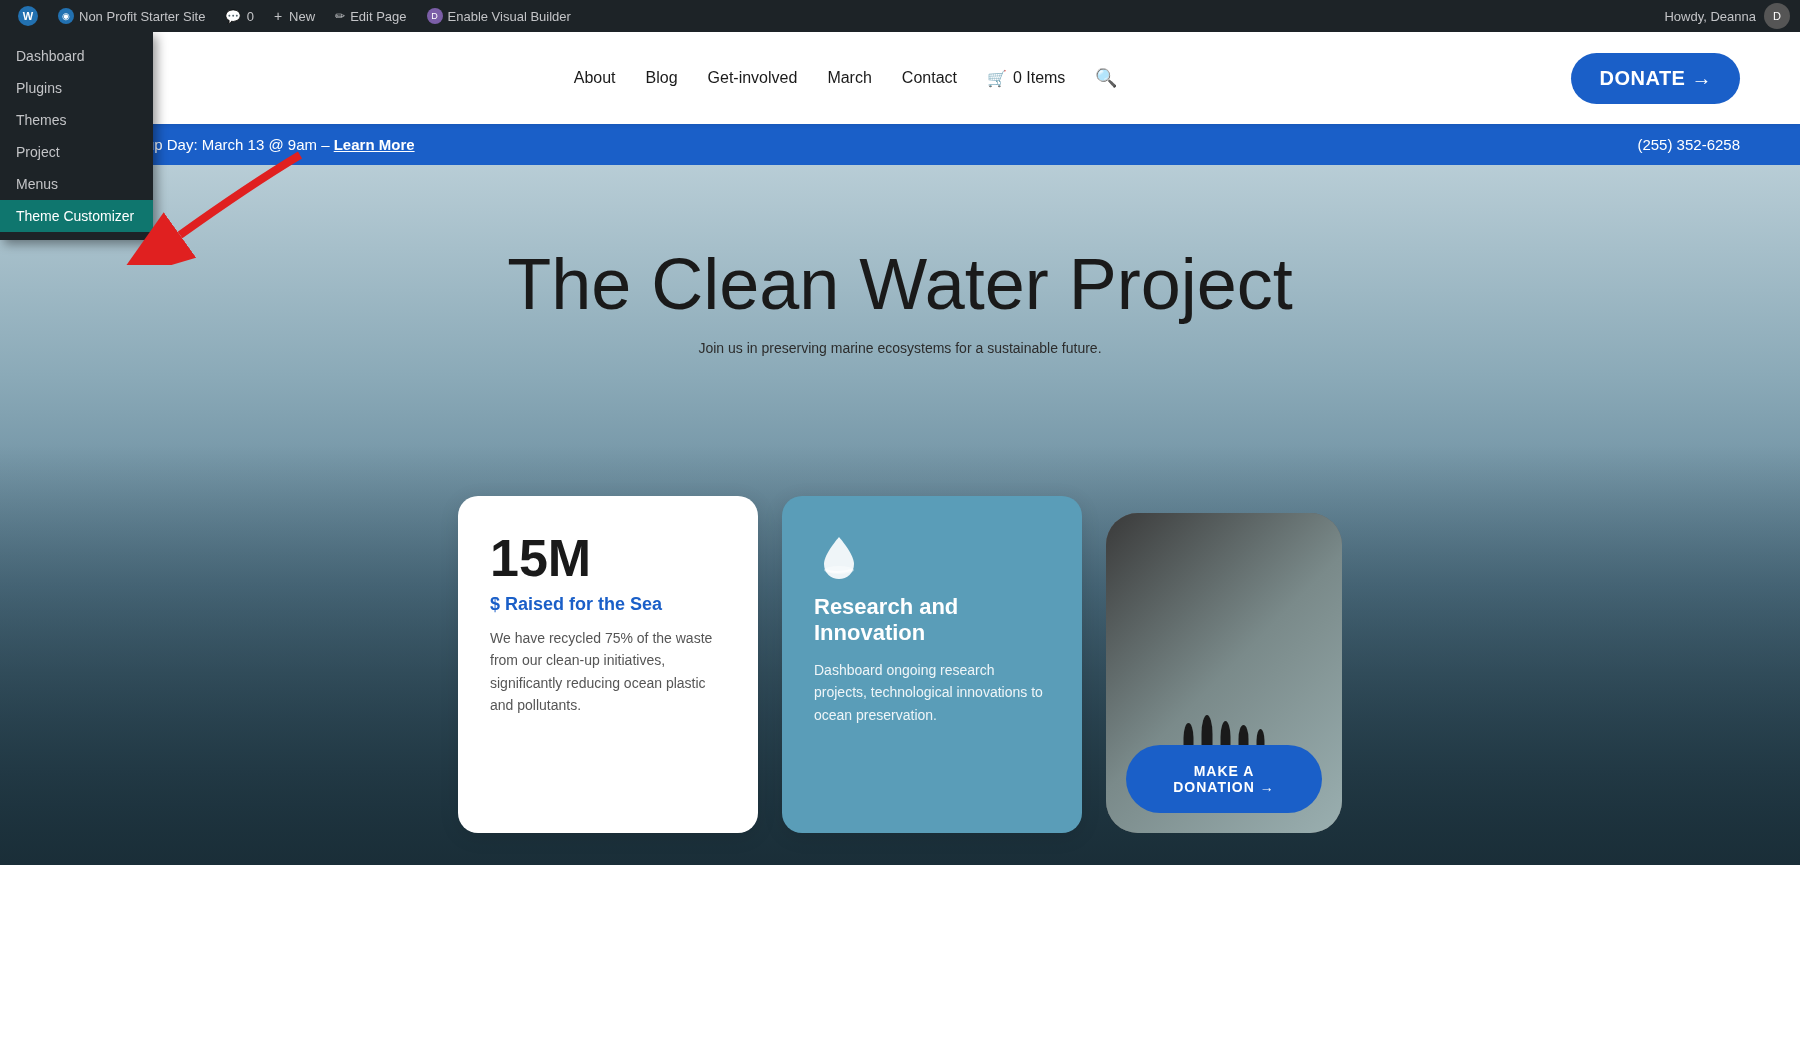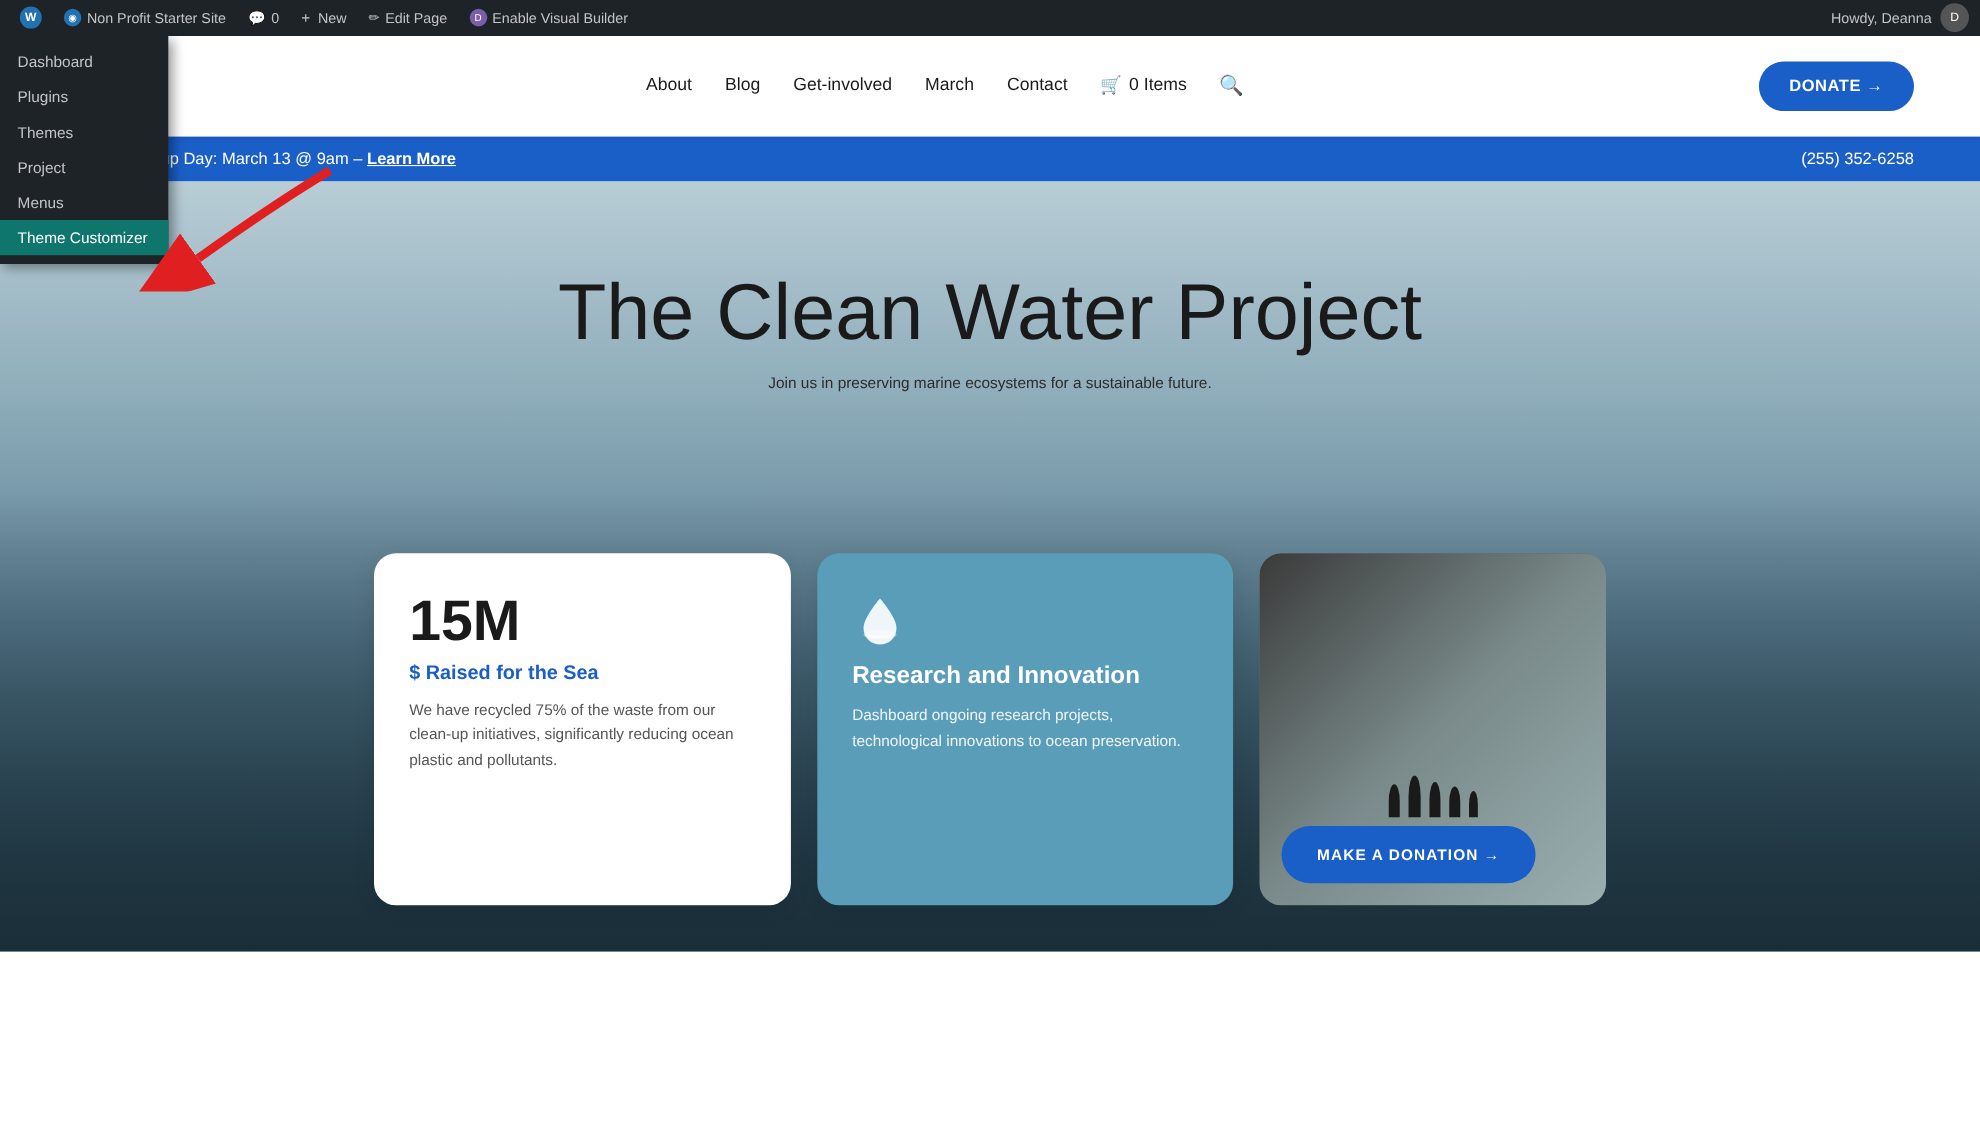--- a/index.html
+++ b/index.html
@@ -160,21 +160,21 @@
       font-size: 18px;
       color: #333;
       cursor: pointer;
     }
     .donate-btn {
       background: #1a5fc8;
       color: white;
       border: none;
       padding: 14px 28px;
       border-radius: 50px;
-      font-size: 15px;
+      font-size: 20px;
       font-weight: 700;
       cursor: pointer;
       letter-spacing: 0.5px;
       display: flex;
       align-items: center;
       gap: 8px;
     }
 
     
     .blue-banner {
@@ -227,26 +227,26 @@
       color: #2c2c2c;
       text-align: center;
       margin-top: 16px;
       position: relative;
       z-index: 2;
     }
 
     
     .cards-row {
       position: absolute;
-      bottom: 42px;
+      bottom: 32px;
       left: 50%;
       transform: translateX(-50%);
       display: flex;
       gap: 24px;
-      width: 1120px;
+      width: 884px;
       z-index: 3;
     }
     .card {
       background: white;
       border-radius: 20px;
       padding: 36px 32px;
       flex: 1;
       box-shadow: 0 4px 20px rgba(0,0,0,0.1);
     }
     .card-stat {
@@ -283,29 +283,30 @@
       line-height: 1.2;
     }
     .card-blue .card-desc {
       font-size: 14px;
       color: rgba(255,255,255,0.9);
       margin-top: 12px;
       line-height: 1.6;
     }
     .card-photo {
       background: #666;
-      border-radius: 20px;
+      border-radius: 32px;
       flex: 1;
       min-height: 320px;
       overflow: hidden;
       position: relative;
       display: flex;
       flex-direction: column;
       justify-content: flex-end;
       align-items: flex-start;
+      margin-top: 17px;
     }
     .photo-overlay {
       position: absolute;
       inset: 0;
       background: linear-gradient(135deg, #3a3a3a 0%, #7a8a8a 50%, #9aafb0 100%);
     }
     
     .silhouettes {
       position: absolute;
       bottom: 80px;

